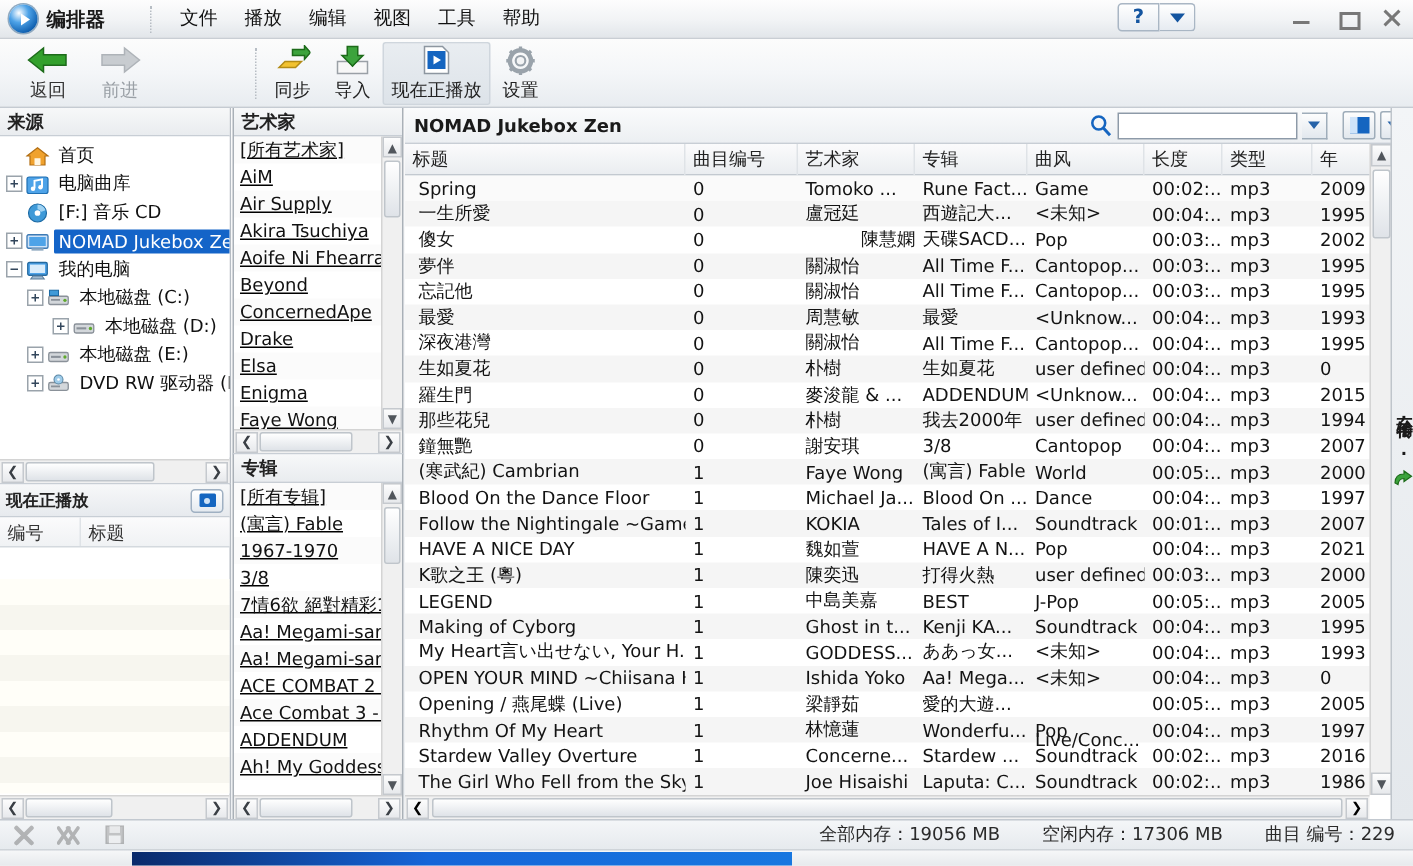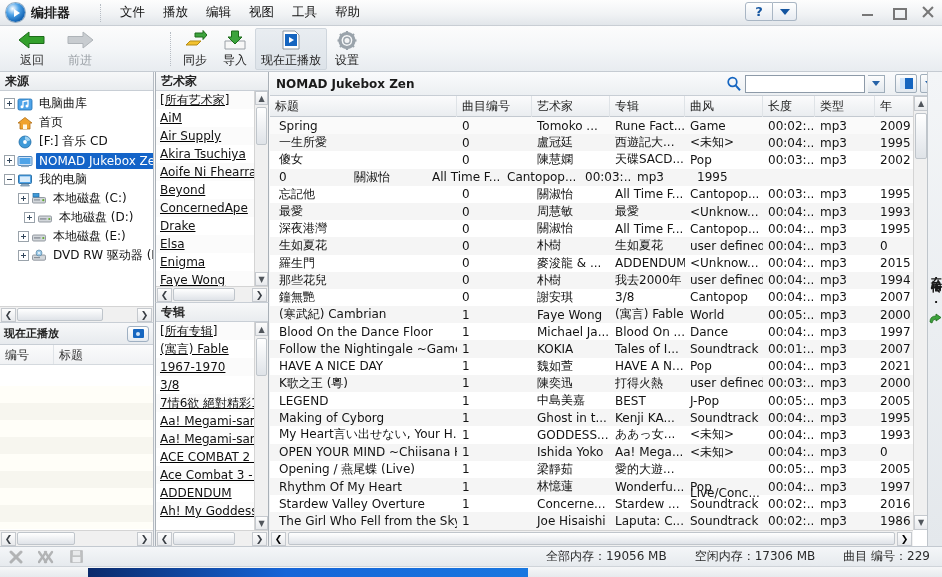--- a/index.html
+++ b/index.html
@@ -394,40 +394,40 @@
       <div class="lbl">设置</div>
     </div>
   </div>
 
   <div class="left-col">
 
     <div class="src-panel">
       <div class="panel-header">来源</div>
       <div class="tree" id="tree-container">
           <div class="tnode" style="padding-left: 4px;">
+            <div class="exp"></div>
+            <div class="ic">
+              <svg width="16" height="14" viewBox="0 0 16 14">
+                <path d="M8 1.5 L15 7 L13 7 L13 13 L3 13 L3 7 L1 7 Z" fill="#f0a22e" stroke="#b26f14" stroke-width="0.8"></path>
+                <rect x="6" y="8.5" width="4" height="4.5" fill="#fff6e3"></rect>
+              </svg>
+            </div>
+            <div class="tx">首页</div>
+          </div>
+          <div class="tnode" style="padding-left: 4px;">
             <div class="exp has plus"></div>
             <div class="ic">
               <svg width="16" height="14" viewBox="0 0 16 14">
                 <rect x="1" y="2" width="14" height="11" rx="1.5" fill="#4ea3e8" stroke="#1f6fb2" stroke-width="0.8"></rect>
                 <path d="M6 9.5 L6 4.5 L11 3.6 L11 8.6" fill="none" stroke="#ffffff" stroke-width="1.3"></path>
                 <circle cx="5" cy="9.8" r="1.5" fill="#ffffff"></circle>
                 <circle cx="10" cy="8.9" r="1.5" fill="#ffffff"></circle>
               </svg>
             </div>
             <div class="tx">电脑曲库</div>
-          </div>
-          <div class="tnode" style="padding-left: 4px;">
-            <div class="exp"></div>
-            <div class="ic">
-              <svg width="16" height="14" viewBox="0 0 16 14">
-                <path d="M8 1.5 L15 7 L13 7 L13 13 L3 13 L3 7 L1 7 Z" fill="#f0a22e" stroke="#b26f14" stroke-width="0.8"></path>
-                <rect x="6" y="8.5" width="4" height="4.5" fill="#fff6e3"></rect>
-              </svg>
-            </div>
-            <div class="tx">首页</div>
           </div>
           <div class="tnode" style="padding-left: 4px;">
             <div class="exp"></div>
             <div class="ic">
               <svg width="16" height="14" viewBox="0 0 16 14">
                 <circle cx="8" cy="7" r="6" fill="#3f9ad8" stroke="#1d6ba5" stroke-width="0.8"></circle>
                 <circle cx="8" cy="7" r="1.9" fill="#ffffff"></circle>
                 <path d="M8 1.5 A5.5 5.5 0 0 1 13.3 5.2 L10.2 6.3 A2.5 2.5 0 0 0 8 4.5 Z" fill="#9fd2f2"></path>
               </svg>
             </div>
@@ -460,21 +460,21 @@
             <div class="ic">
               <svg width="16" height="14" viewBox="0 0 16 14">
                 <rect x="1.5" y="5.5" width="13" height="5.5" rx="1" fill="#d3d7db" stroke="#8a9199" stroke-width="0.9"></rect>
                 <rect x="3" y="7.3" width="6" height="1.2" fill="#8a9199"></rect>
                 <circle cx="12.3" cy="8.2" r="1.1" fill="#5fa82e"></circle>
                 <rect x="2" y="1.5" width="6" height="3.5" fill="#3f9ad8" stroke="#1d6ba5" stroke-width="0.7"></rect>
               </svg>
             </div>
             <div class="tx">本地磁盘 (C:)</div>
           </div>
-          <div class="tnode" style="padding-left: 24px;">
+          <div class="tnode" style="padding-left: 35px;">
             <div class="exp has plus"></div>
             <div class="ic">
               <svg width="16" height="14" viewBox="0 0 16 14">
                 <rect x="1.5" y="5" width="13" height="6" rx="1.2" fill="#d3d7db" stroke="#8a9199" stroke-width="0.9"></rect>
                 <rect x="3" y="7.2" width="6.5" height="1.4" fill="#8a9199"></rect>
                 <circle cx="12.3" cy="8" r="1.1" fill="#5fa82e"></circle>
               </svg>
             </div>
             <div class="tx">本地磁盘 (D:)</div>
           </div>
@@ -638,29 +638,30 @@
           <div class="gcell" style="width: 75px;">西遊記大...</div>
           <div class="gcell" style="width: 78px;">&lt;未知&gt;</div>
           <div class="gcell" style="width: 52px;">00:04:...</div>
           <div class="gcell" style="width: 60px;">mp3</div>
           <div class="gcell" style="width: 53px;">1995</div>
         </div>
         <div class="grow">
           <div class="sel-marker"></div>
           <div class="gcell" style="width: 183px;">傻女</div>
           <div class="gcell" style="width: 75px;">0</div>
-          <div class="gcell" style="width: 78px;">陳慧嫻</div>
+          <div class="gcell" style="width: 78px; text-align: right;">陳慧嫻</div>
           <div class="gcell" style="width: 75px;">天碟SACD...</div>
           <div class="gcell" style="width: 78px;">Pop</div>
           <div class="gcell" style="width: 52px;">00:03:...</div>
           <div class="gcell" style="width: 60px;">mp3</div>
           <div class="gcell" style="width: 53px;">2002</div>
         </div>
         <div class="grow">
           <div class="sel-marker"></div>
+          <div class="gcell" style="width: 183px;">夢伴</div>
           <div class="gcell" style="width: 75px;">0</div>
           <div class="gcell" style="width: 78px;">關淑怡</div>
           <div class="gcell" style="width: 75px;">All Time F...</div>
           <div class="gcell" style="width: 78px;">Cantopop...</div>
           <div class="gcell" style="width: 52px;">00:03:...</div>
           <div class="gcell" style="width: 60px;">mp3</div>
           <div class="gcell" style="width: 53px;">1995</div>
         </div>
         <div class="grow">
           <div class="sel-marker"></div>

